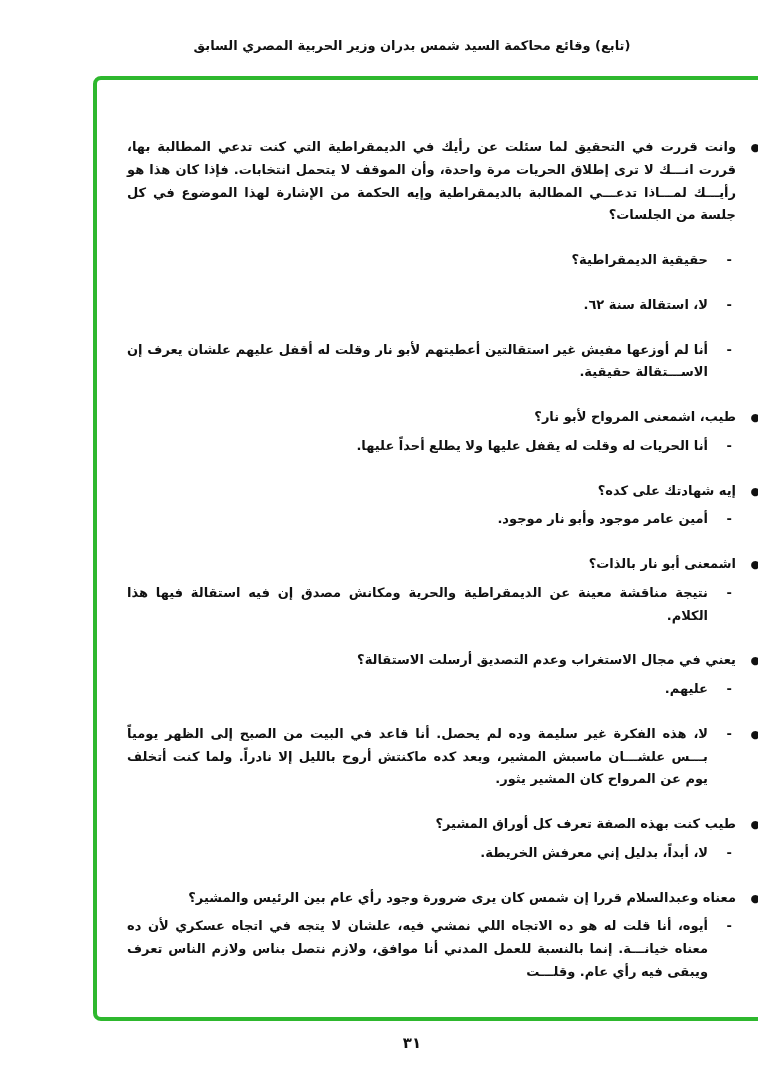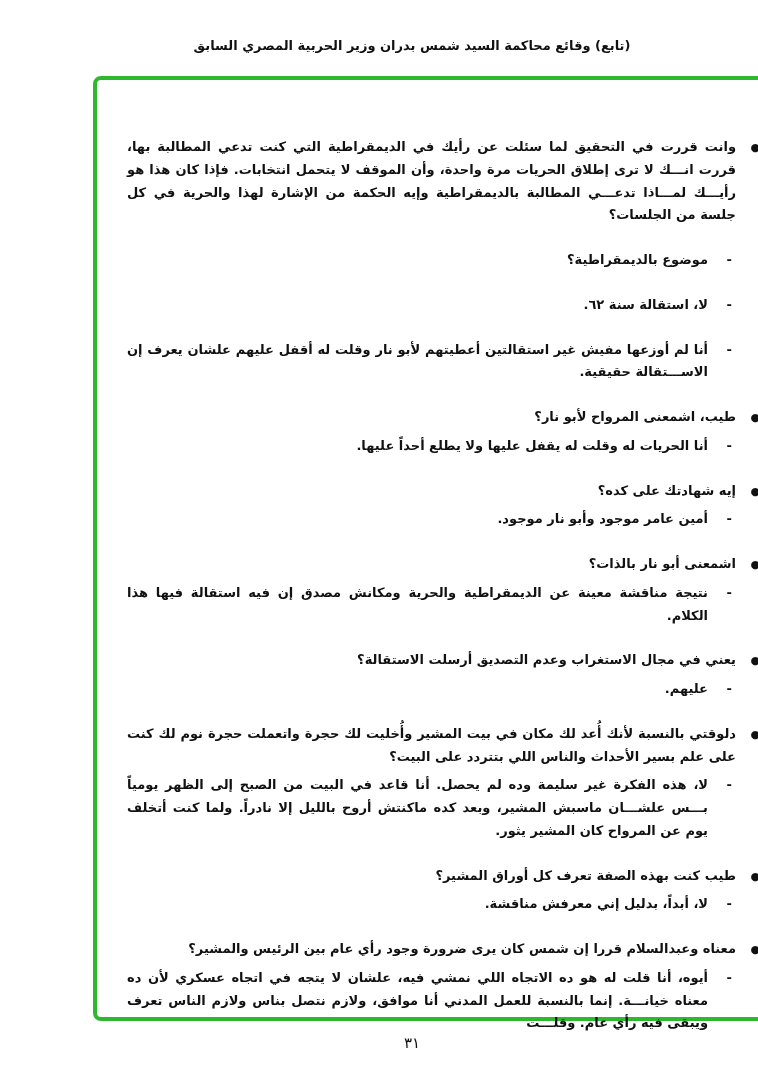--- a/index.html
+++ b/index.html
@@ -63,47 +63,47 @@
   .gap-lg { margin-top: 22px; }
   .gap-sm { margin-top: 6px; }
   .gap-none { margin-top: 0; }
   .footer {
     position: absolute;
     bottom: 26px;
     left: 0;
     right: 0;
     text-align: center;
     font-size: 15px;
-    font-weight: normal;
+    font-weight: bold;
     color: #111111;
   }
 </style>
 </head>
 <body>
 
 <div class="page">
   <div class="header">(تابع) وقائع محاكمة السيد شمس بدران وزير الحربية المصري السابق</div>
 
   <div class="frame" style="border-color: rgb(46, 184, 46);">
     <div class="content" id="content">
-        <div class="block bullet gap-none"><span class="marker">●</span><span class="text">وانت قررت في التحقيق لما سئلت عن رأيك في الديمقراطية التي كنت تدعي المطالبة بها، قررت انـــك لا ترى إطلاق الحريات مرة واحدة، وأن الموقف لا يتحمل انتخابات. فإذا كان هذا هو رأيـــك لمـــاذا تدعـــي المطالبة بالديمقراطية وإيه الحكمة من الإشارة لهذا والحرية في كل جلسة من الجلسات؟</span></div>
-        <div class="block dash gap-lg"><span class="marker">-</span><span class="text">موضوع بالديمقراطية؟</span></div>
+        <div class="block bullet gap-none"><span class="marker">●</span><span class="text">وانت قررت في التحقيق لما سئلت عن رأيك في الديمقراطية التي كنت تدعي المطالبة بها، قررت انـــك لا ترى إطلاق الحريات مرة واحدة، وأن الموقف لا يتحمل انتخابات. فإذا كان هذا هو رأيـــك لمـــاذا تدعـــي المطالبة بالديمقراطية وإيه الحكمة من الإشارة لهذا الموضوع في كل جلسة من الجلسات؟</span></div>
+        <div class="block dash gap-lg"><span class="marker">-</span><span class="text">حقيقية الديمقراطية؟</span></div>
         <div class="block dash gap-lg"><span class="marker">-</span><span class="text">لا، استقالة سنة ٦٢.</span></div>
         <div class="block dash gap-lg"><span class="marker">-</span><span class="text">أنا لم أوزعها مفيش غير استقالتين أعطيتهم لأبو نار وقلت له أقفل عليهم علشان يعرف إن الاســـتقالة حقيقية.</span></div>
         <div class="block bullet gap-lg"><span class="marker">●</span><span class="text">طيب، اشمعنى المرواح لأبو نار؟</span></div>
         <div class="block dash gap-sm"><span class="marker">-</span><span class="text">أنا الحريات له وقلت له يقفل عليها ولا يطلع أحداً عليها.</span></div>
         <div class="block bullet gap-lg"><span class="marker">●</span><span class="text">إيه شهادتك على كده؟</span></div>
         <div class="block dash gap-sm"><span class="marker">-</span><span class="text">أمين عامر موجود وأبو نار موجود.</span></div>
         <div class="block bullet gap-lg"><span class="marker">●</span><span class="text">اشمعنى أبو نار بالذات؟</span></div>
         <div class="block dash gap-sm"><span class="marker">-</span><span class="text">نتيجة مناقشة معينة عن الديمقراطية والحرية ومكانش مصدق إن فيه استقالة فيها هذا الكلام.</span></div>
         <div class="block bullet gap-lg"><span class="marker">●</span><span class="text">يعني في مجال الاستغراب وعدم التصديق أرسلت الاستقالة؟</span></div>
         <div class="block dash gap-sm"><span class="marker">-</span><span class="text">عليهم.</span></div>
-        <div class="block bullet gap-lg"><span class="marker">●</span><span class="text">دلوقتي بالنسبة لأنك أُعد لك مكان في بيت المشير وأُخليت لك حجرة واتعملت حجرة نوم لك كنت على علم بسير الأحداث والناس اللي بتتردد على البيت؟</span></div>
+        <div class="block bullet gap-lg"><span class="marker">●</span></div>
         <div class="block dash gap-sm"><span class="marker">-</span><span class="text">لا، هذه الفكرة غير سليمة وده لم يحصل. أنا قاعد في البيت من الصبح إلى الظهر يومياً بـــس علشـــان ماسبش المشير، وبعد كده ماكنتش أروح بالليل إلا نادراً. ولما كنت أتخلف يوم عن المرواح كان المشير يثور.</span></div>
         <div class="block bullet gap-lg"><span class="marker">●</span><span class="text">طيب كنت بهذه الصفة تعرف كل أوراق المشير؟</span></div>
-        <div class="block dash gap-sm"><span class="marker">-</span><span class="text">لا، أبداً، بدليل إني معرفش مناقشة.</span></div>
+        <div class="block dash gap-sm"><span class="marker">-</span><span class="text">لا، أبداً، بدليل إني معرفش الخريطة.</span></div>
         <div class="block bullet gap-lg"><span class="marker">●</span><span class="text">معناه وعبدالسلام قررا إن شمس كان يرى ضرورة وجود رأي عام بين الرئيس والمشير؟</span></div>
         <div class="block dash gap-sm"><span class="marker">-</span><span class="text">أيوه، أنا قلت له هو ده الاتجاه اللي نمشي فيه، علشان لا يتجه في اتجاه عسكري لأن ده معناه خيانـــة. إنما بالنسبة للعمل المدني أنا موافق، ولازم نتصل بناس ولازم الناس تعرف ويبقى فيه رأي عام. وقلـــت</span></div>
       </div>
   </div>
 
   <div class="footer">٣١</div>
 </div>
 
 </body></html>

